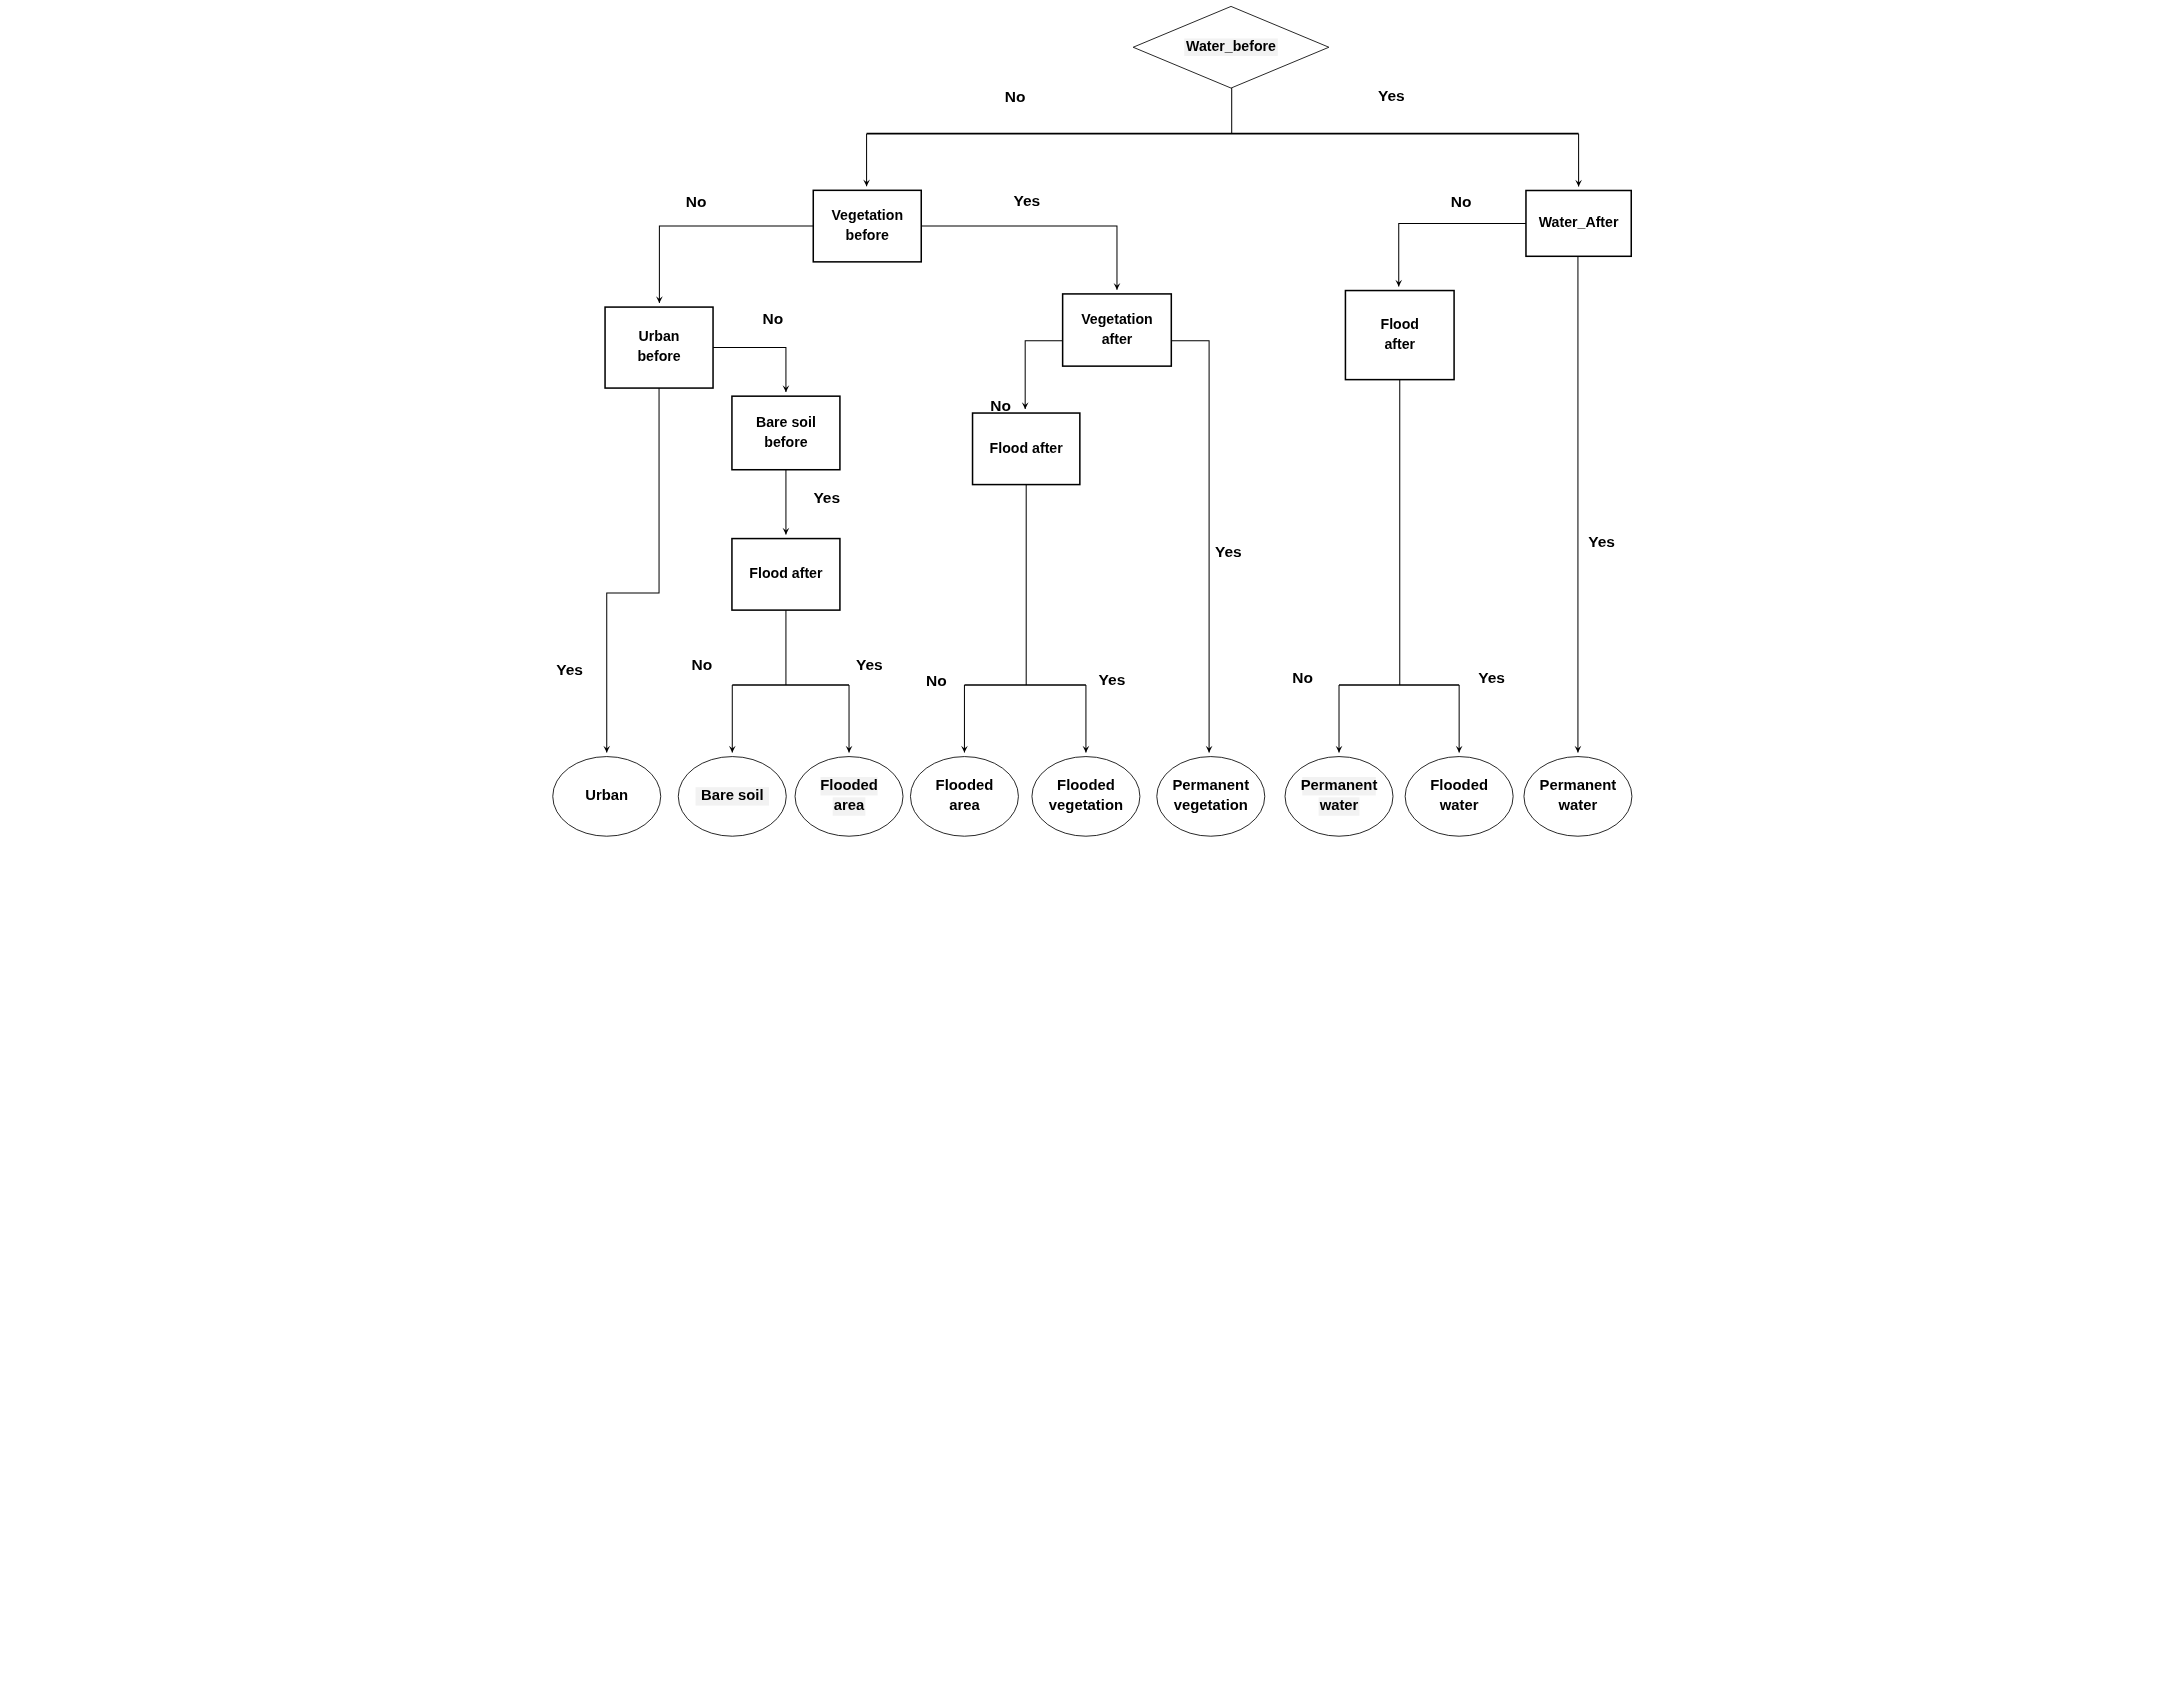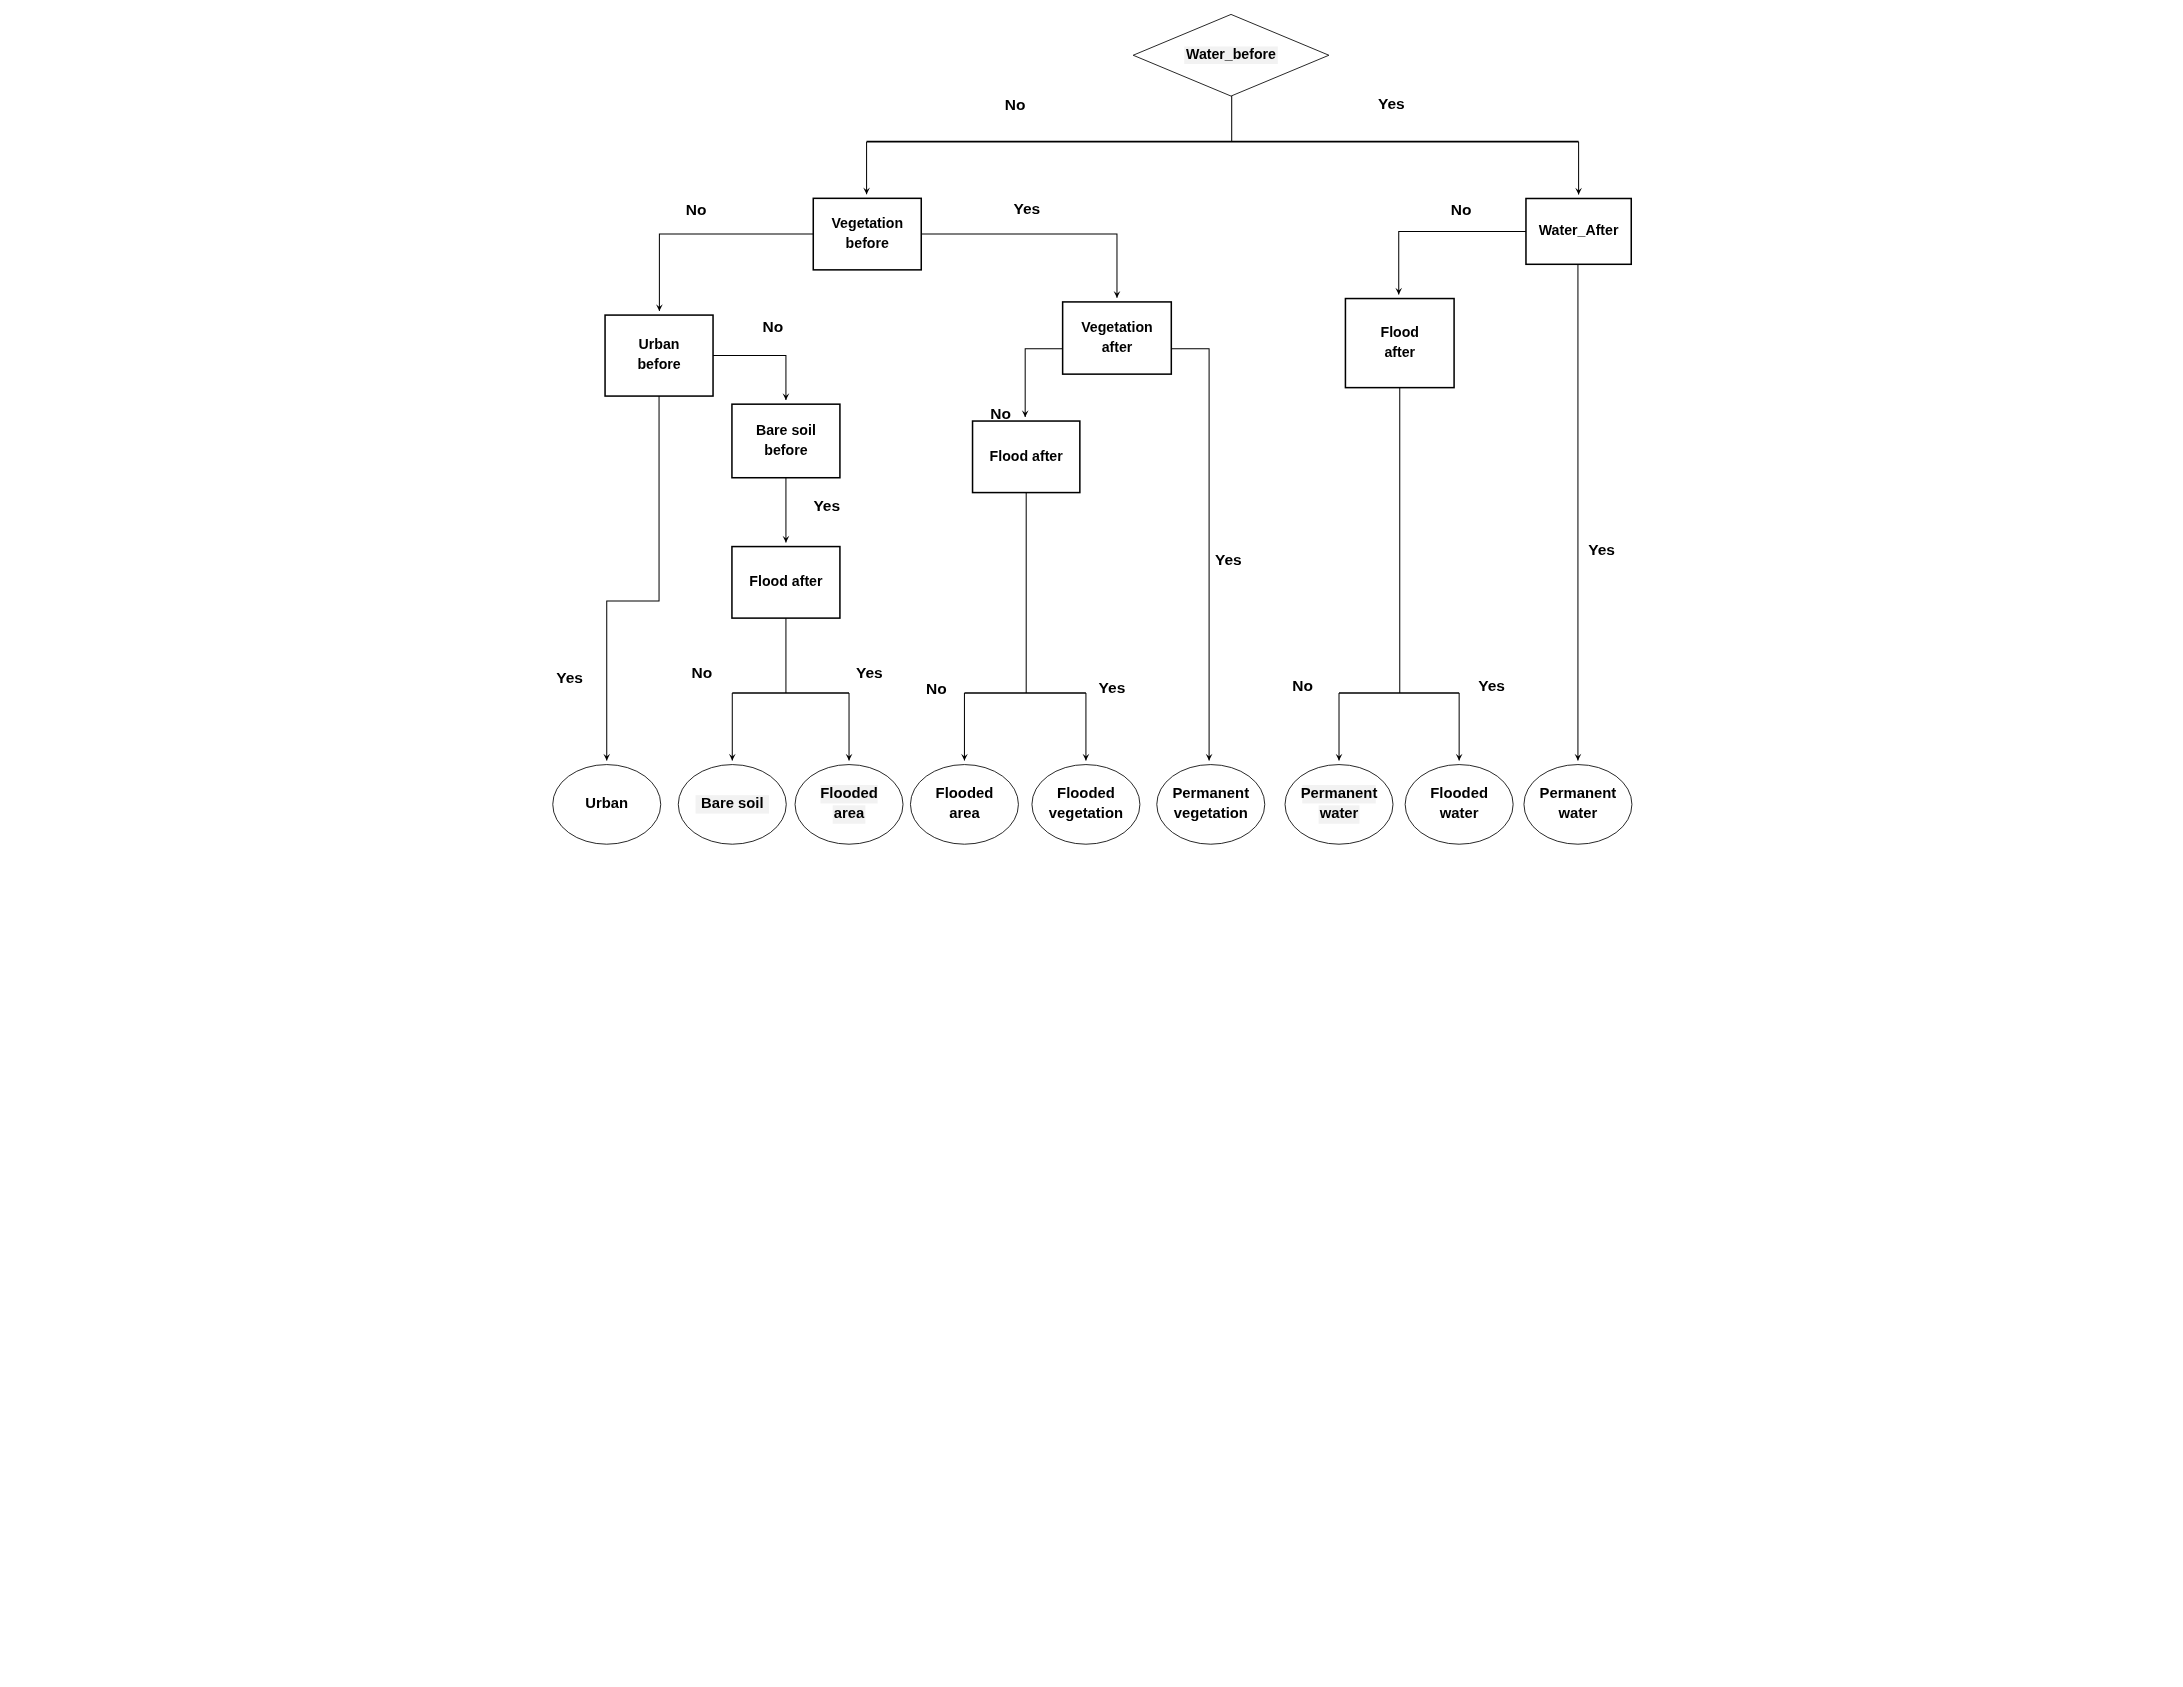--- a/index.html
+++ b/index.html
@@ -1,16 +1,16 @@
 <!DOCTYPE html>
 <html style="font-size:10.8px"><head>
 <meta charset="utf-8">
 <style>
   html,body{margin:0;padding:0;background:#ffffff;}
-  .canvas{width:100%;max-width:1092px;margin:8px auto;background:#0c4a6e;}
+  .canvas{width:100%;max-width:1092px;margin:0 auto;background:#0c4a6e;}
   svg{display:block;width:100%;height:auto;background:#ffffff;}
   text{font-family:"Liberation Sans","DejaVu Sans",sans-serif;font-weight:bold;fill:#000000;}
 </style>
 </head>
 <body>
 
 <div class="canvas">
   <svg id="diagram" xmlns="http://www.w3.org/2000/svg" viewBox="0 0 3236 2501" preserveAspectRatio="xMidYMid meet">
     <g id="layer-edges">
         <polyline points="2032,261 2032,396" fill="none" stroke="#000000" stroke-width="3"></polyline>

